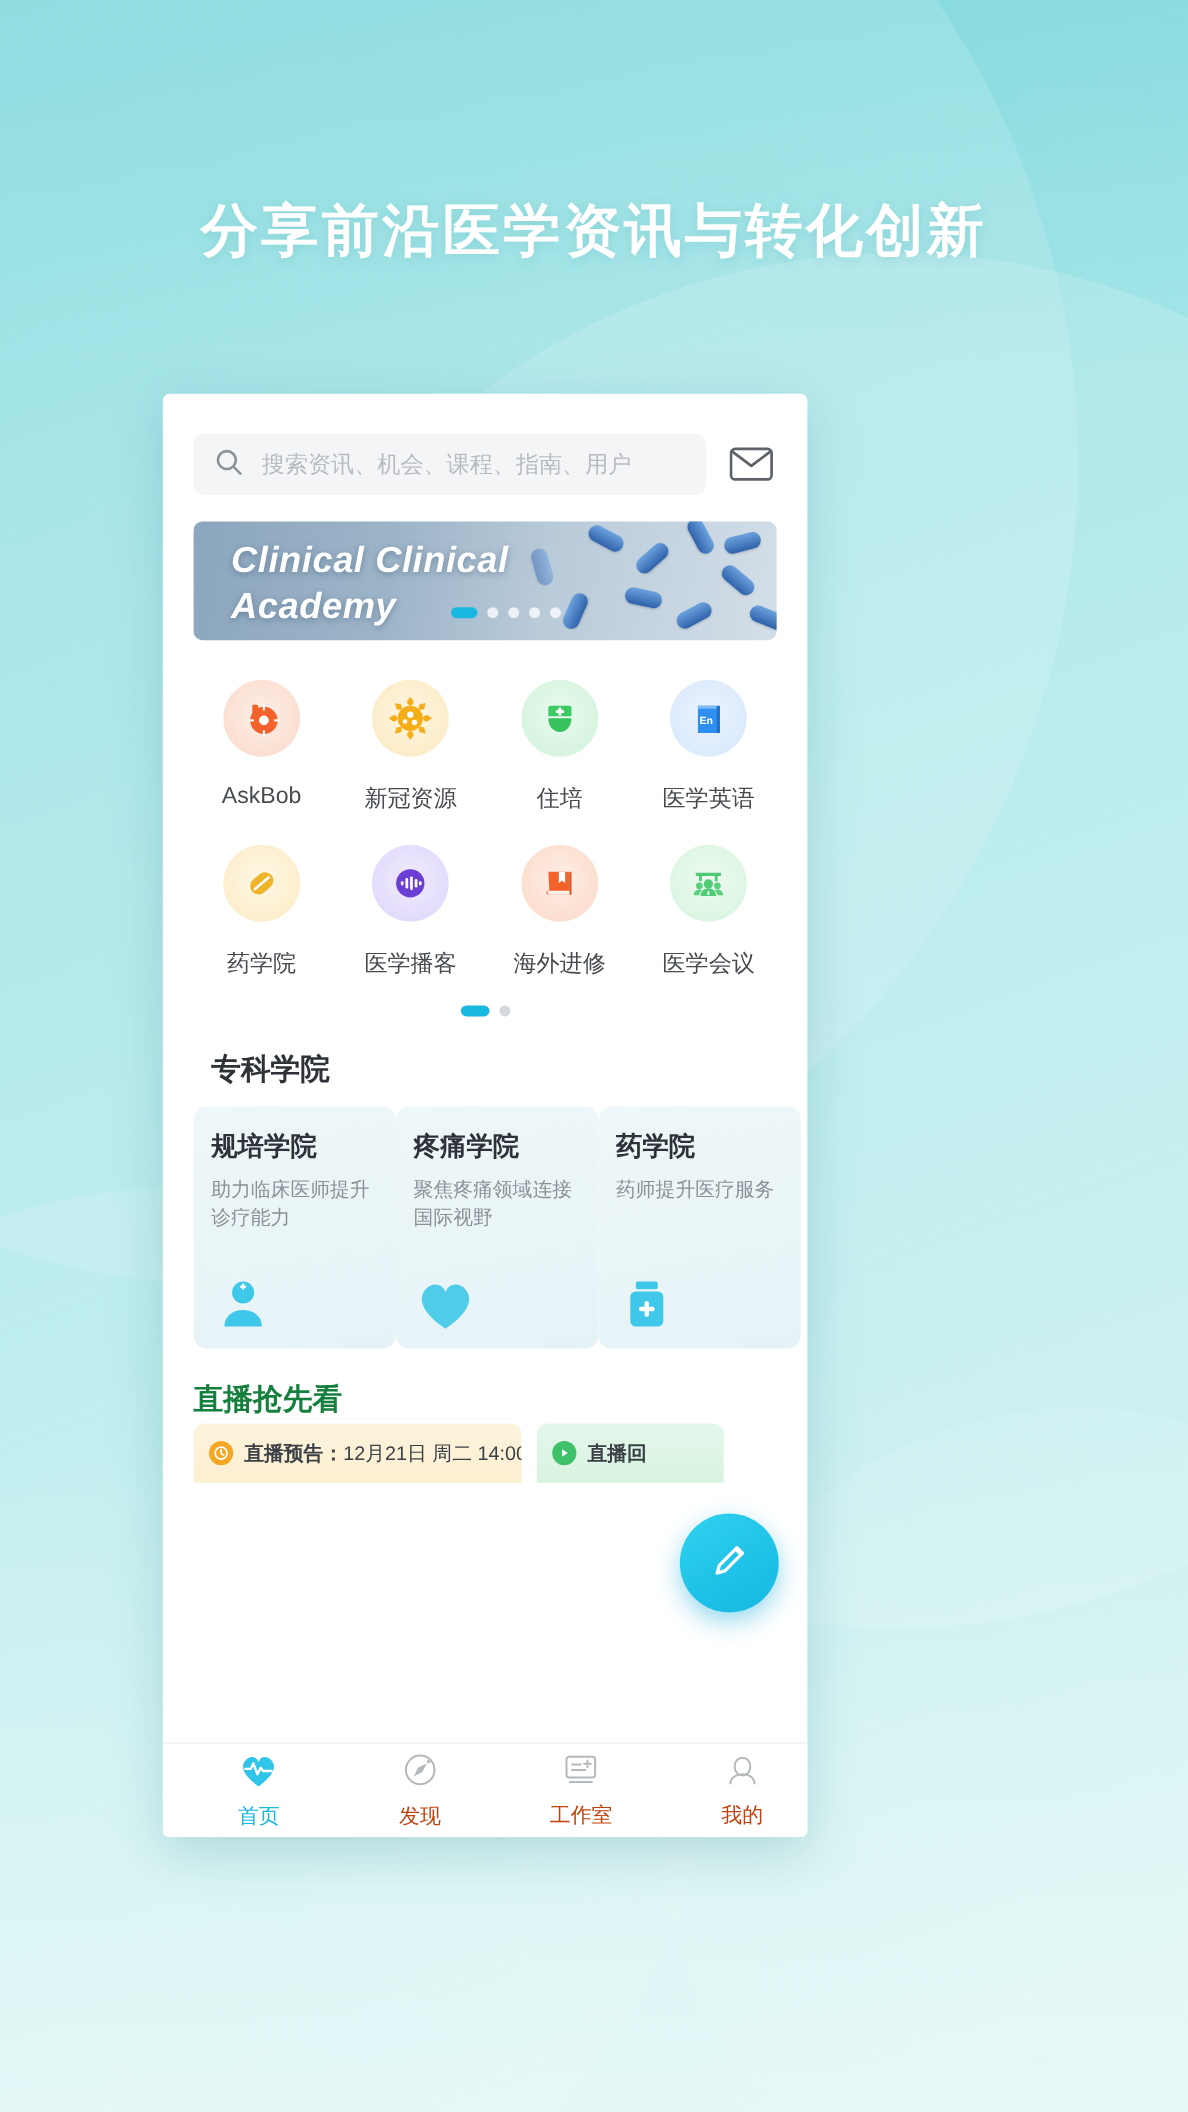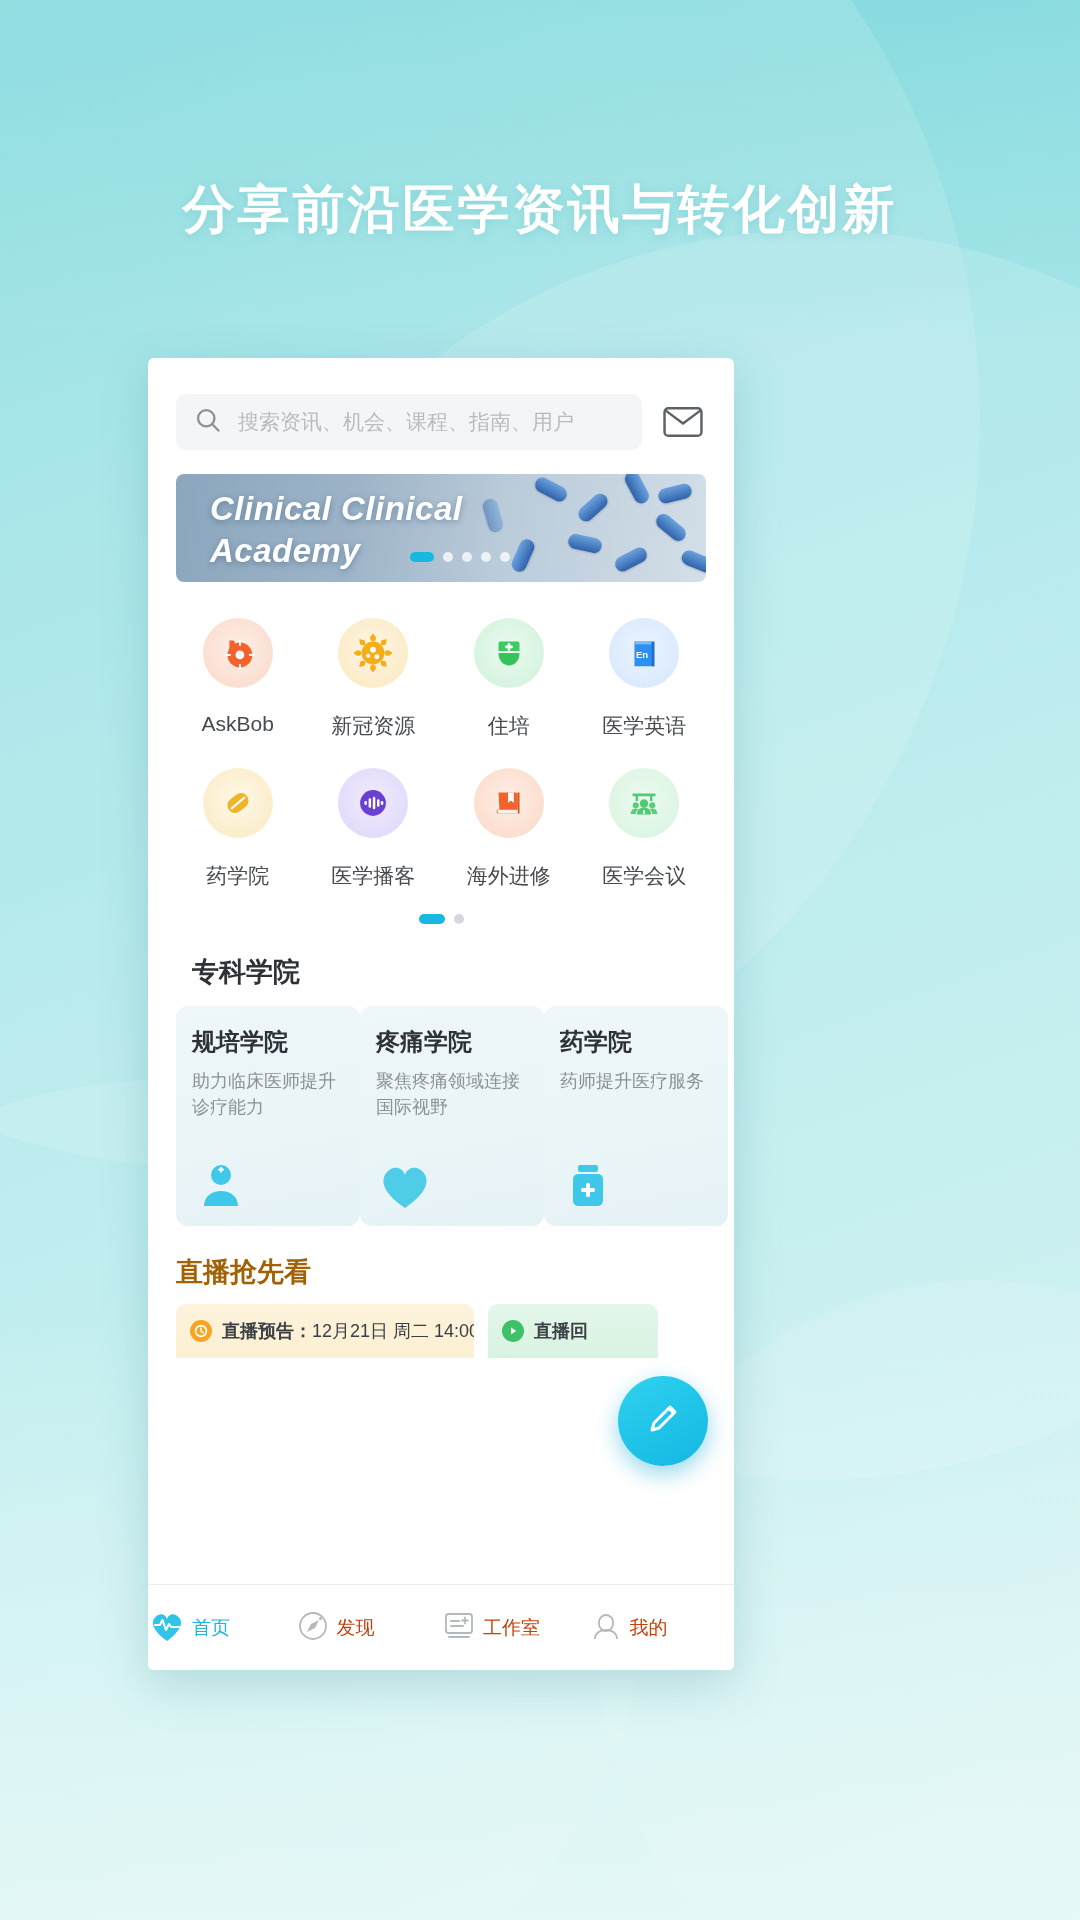--- a/index.html
+++ b/index.html
@@ -113,22 +113,22 @@
     border-radius:12px; padding:20px 16px 14px 16px;
     display:flex; flex-direction:column;
   }
   .card-title{ font-size:24px; font-weight:bold; color:#2e3238; margin-bottom:10px; }
   .card-desc{ font-size:18px; color:#8b9196; line-height:1.45; }
   .card-art{ margin-top:auto; padding-top:14px; height:66px; display:flex; align-items:flex-end; }
 
   
   .live-head{
     display:flex; align-items:center;
-    font-size:27px; font-weight:bold; color:#a16207;
-    padding:28px 28px 14px 28px;
+    font-size:27px; font-weight:bold; color:#15803d;
+    padding:28px 28px 4px 28px;
   }
   .live-row{ display:flex; gap:14px; padding:0 0 0 28px; }
   .live-card{
     flex:none; width:298px; height:54px; border-radius:10px 10px 0 0;
     background:linear-gradient(180deg,#fdf3dc,#fcf0d2);
     display:flex; align-items:center; gap:10px; padding:0 14px;
     overflow:hidden; position:relative;
   }
   .live-card.green{ background:linear-gradient(180deg,#e3f7ea,#d9f3e2); width:170px; }
   .live-badge{ width:22px; height:22px; border-radius:50%; flex:none; display:flex; align-items:center; justify-content:center; }
@@ -144,21 +144,21 @@
     display:flex; align-items:center; justify-content:center;
     z-index:5;
   }
 
   
   .tabbar{
     height:86px; flex:none;
     border-top:1px solid #ececec; background:#fff;
     display:flex; align-items:center;
   }
-  .tab{ flex:1; display:flex; flex-direction:row; align-items:center; gap:6px; }
+  .tab{ flex:1; display:flex; flex-direction:column; align-items:center; gap:6px;margin-left:28px; }
   .tab-label{ font-size:19px; color:#c2410c; }
   .tab.active .tab-label{ color:#18b8e0; }
 </style>
 </head>
 <body>
 
 <div class="bg-base"></div>
 <div class="bg-wash"></div>
 <div class="bg-blob blob-a"></div>
 <div class="bg-blob blob-b"></div>

